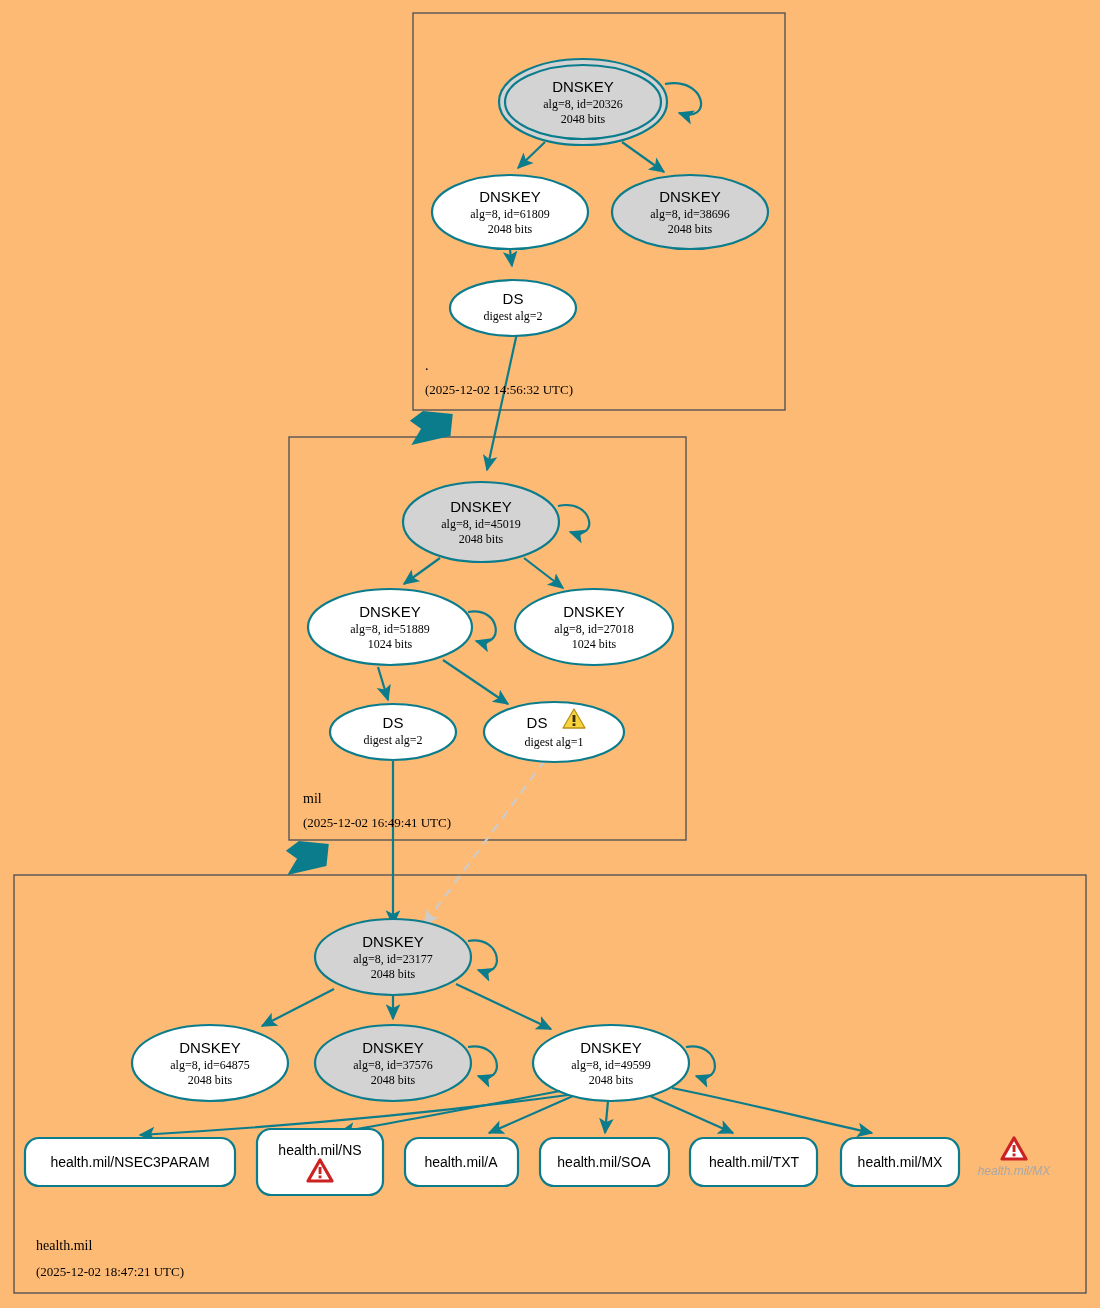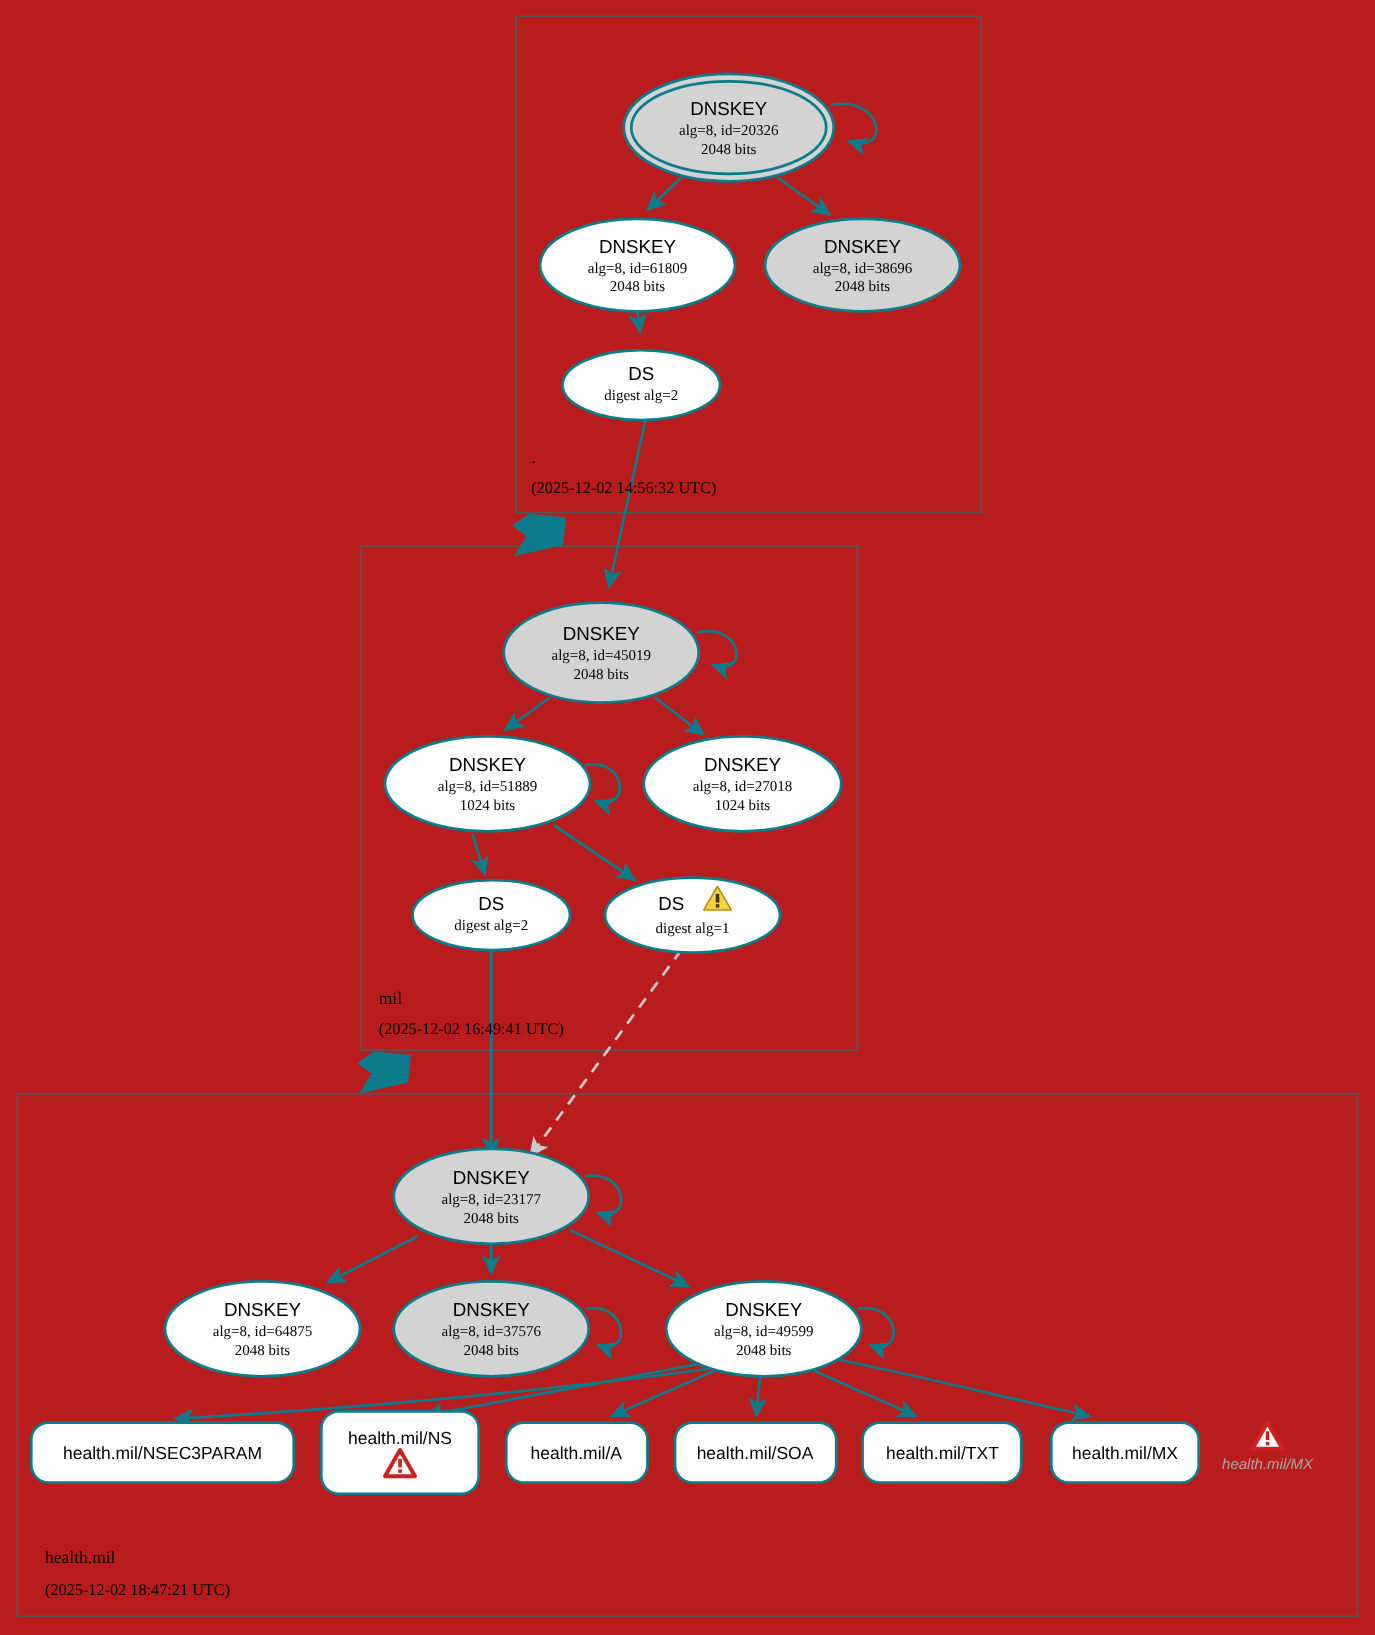--- a/index.html
+++ b/index.html
@@ -4,21 +4,21 @@
 <style>
   html, body {
     margin: 0;
     padding: 0;
     background: #ffffff;
   }
   #canvas {
     position: relative;
     width: 1100px;
     height: 1308px;
-    background: #b91c1c;
+    background: #fdba74;
     font-family: "Liberation Sans", sans-serif;
     overflow: hidden;
   }
   svg#graph {
     position: absolute;
     left: 0;
     top: 0;
     width: 1100px;
     height: 1308px;
   }

